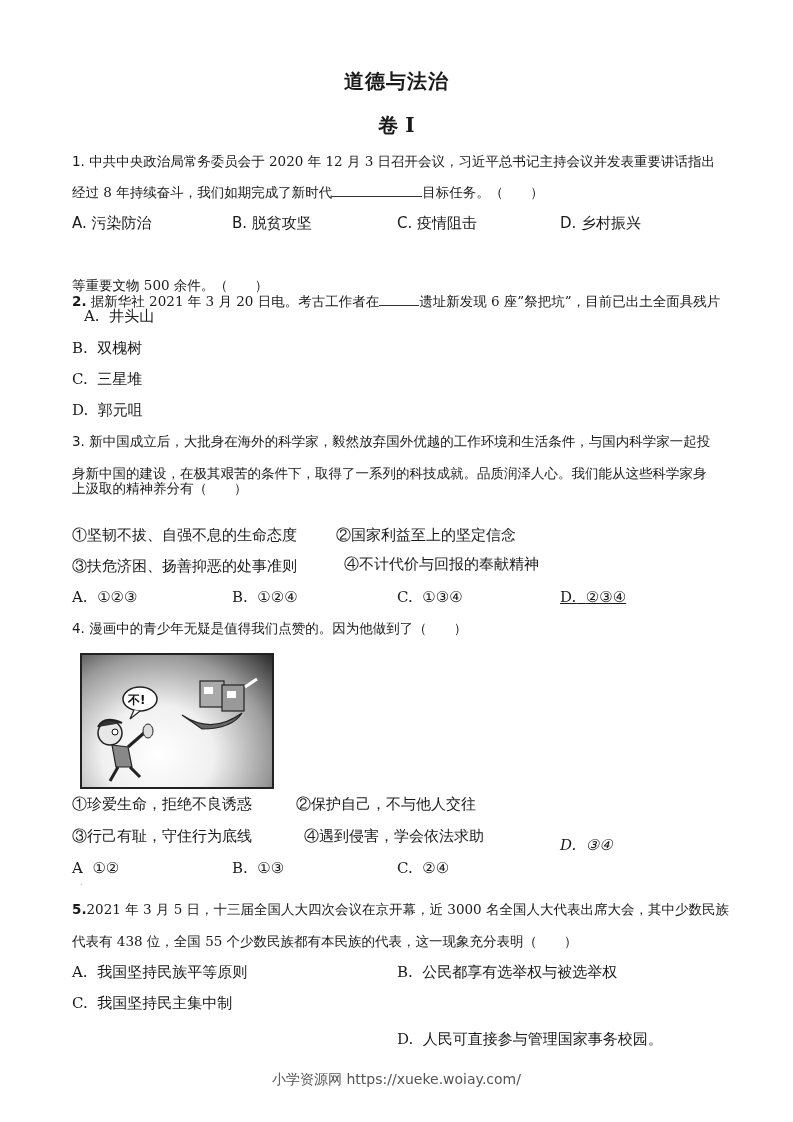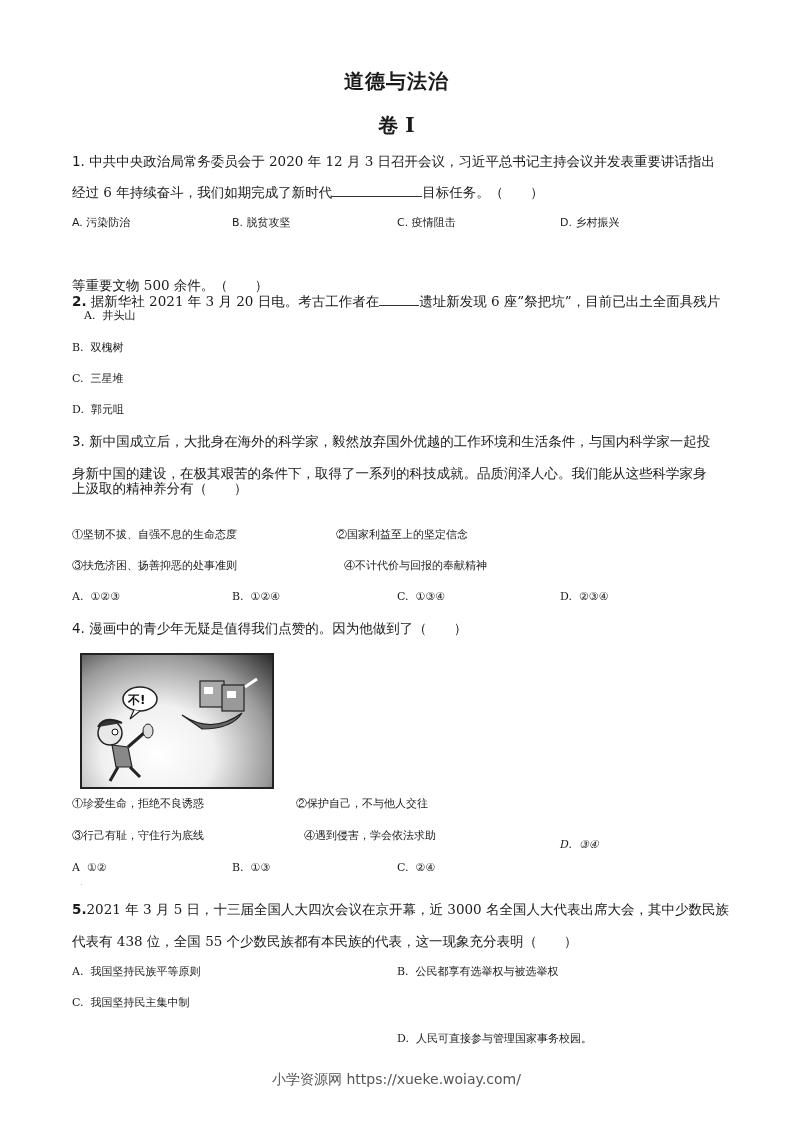--- a/index.html
+++ b/index.html
@@ -3,21 +3,21 @@
 <meta charset="utf-8">
 <style>
   html, body { margin:0; padding:0; background:#ffffff; }
   body { width:793px; height:1122px; position:relative; overflow:hidden;
          font-family:"DejaVu Serif", "Liberation Serif", serif; color:#1a1a1a; }
   .page { position:absolute; left:0; top:0; width:793px; height:1122px; }
   .title { position:absolute; left:0; width:793px; text-align:center; font-weight:bold; }
   .t1 { top:68px; font-size:20px; letter-spacing:1px; }
   .t2 { top:112px; font-size:20px; }
   .line { position:absolute; left:72px; font-size:13.5px; white-space:nowrap; line-height:18px; }
-  .opt { position:absolute; font-size:11px; white-space:nowrap; line-height:18px; }
+  .opt { position:absolute; font-size:15px; white-space:nowrap; line-height:18px; }
   .sans { font-family:"DejaVu Sans", "Liberation Sans", sans-serif; }
   .blank { display:inline-block; border-bottom:1px solid #333; vertical-align:baseline; height:12px; }
   .cartoon { position:absolute; left:80px; top:653px; width:190px; height:132px;
              border:2px solid #222; overflow:hidden;
              background: radial-gradient(ellipse at 40% 75%, #ffffff 0%, #f0f0f0 35%, #9a9a9a 70%, #2a2a2a 100%); }
   .footer { position:absolute; top:1071px; left:0; width:793px; text-align:center;
             font-family:"DejaVu Sans", "Liberation Sans", sans-serif; font-size:14px; color:#555; }
   .dot { position:absolute; left:80px; top:880px; font-size:8px; color:#888; }
 </style>
 </head>
@@ -26,21 +26,21 @@
 <div class="page">
 
   <div class="title t1">道德与法治</div>
   <div class="title t2">卷 I</div>
 
   <div class="line" style="top:152px;">
     <span class="sans">1.</span>
     <span>中共中央政治局常务委员会于 2020 年 12 月 3 日召开会议，习近平总书记主持会议并发表重要讲话指出</span>
   </div>
   <div class="line" style="top:183px;">
-    <span>经过 6 年持续奋斗，我们如期完成了新时代</span><span class="blank" style="width:90px;"></span><span>目标任务。（　　）</span>
+    <span>经过 8 年持续奋斗，我们如期完成了新时代</span><span class="blank" style="width:90px;"></span><span>目标任务。（　　）</span>
   </div>
   <div class="opt" style="top:214px; left:72px;"><span class="sans">A.</span> <span>污染防治</span></div>
   <div class="opt" style="top:214px; left:232px;"><span class="sans">B.</span> <span>脱贫攻坚</span></div>
   <div class="opt" style="top:214px; left:397px;"><span class="sans">C.</span> <span>疫情阻击</span></div>
   <div class="opt" style="top:214px; left:560px;"><span class="sans">D.</span> <span>乡村振兴</span></div>
 
   <div class="line" style="top:260px;margin-top:32px;">
     <span class="sans" style="font-weight:bold;">2.</span>
     <span>据新华社 2021 年 3 月 20 日电。考古工作者在</span><span class="blank" style="width:40px;"></span><span>遗址新发现 6 座”祭把坑”，目前已出土全面具残片</span>
   </div>
@@ -62,21 +62,21 @@
   <div class="line" style="top:479px;">
     <span>上汲取的精神养分有（　　）</span>
   </div>
   <div class="opt" style="top:526px; left:72px;">①坚韧不拔、自强不息的生命态度</div>
   <div class="opt" style="top:526px; left:336px;">②国家利益至上的坚定信念</div>
   <div class="opt" style="top:557px; left:72px;">③扶危济困、扬善抑恶的处事准则</div>
   <div class="opt" style="top:557px; left:344px;font-family:Liberation Mono, monospace;">④不计代价与回报的奉献精神</div>
   <div class="opt" style="top:588px; left:72px;"><span>A.</span>&nbsp; <span>①②③</span></div>
   <div class="opt" style="top:588px; left:232px;"><span>B.</span>&nbsp; <span>①②④</span></div>
   <div class="opt" style="top:588px; left:397px;"><span>C.</span>&nbsp; <span>①③④</span></div>
-  <div class="opt" style="top:588px; left:560px;"><span>D.</span>&nbsp; <span>②③④</span></div>
+  <div class="opt" style="top:588px; left:560px;text-decoration:underline;"><span>D.</span>&nbsp; <span>②③④</span></div>
 
   <div class="line" style="top:619px;">
     <span class="sans">4.</span>
     <span>漫画中的青少年无疑是值得我们点赞的。因为他做到了（　　）</span>
   </div>
 
   <div class="cartoon">
     <svg width="190" height="132" viewBox="0 0 190 132">
 
       <ellipse cx="58" cy="44" rx="17" ry="12" fill="#fff" stroke="#222" stroke-width="1.5"></ellipse>

